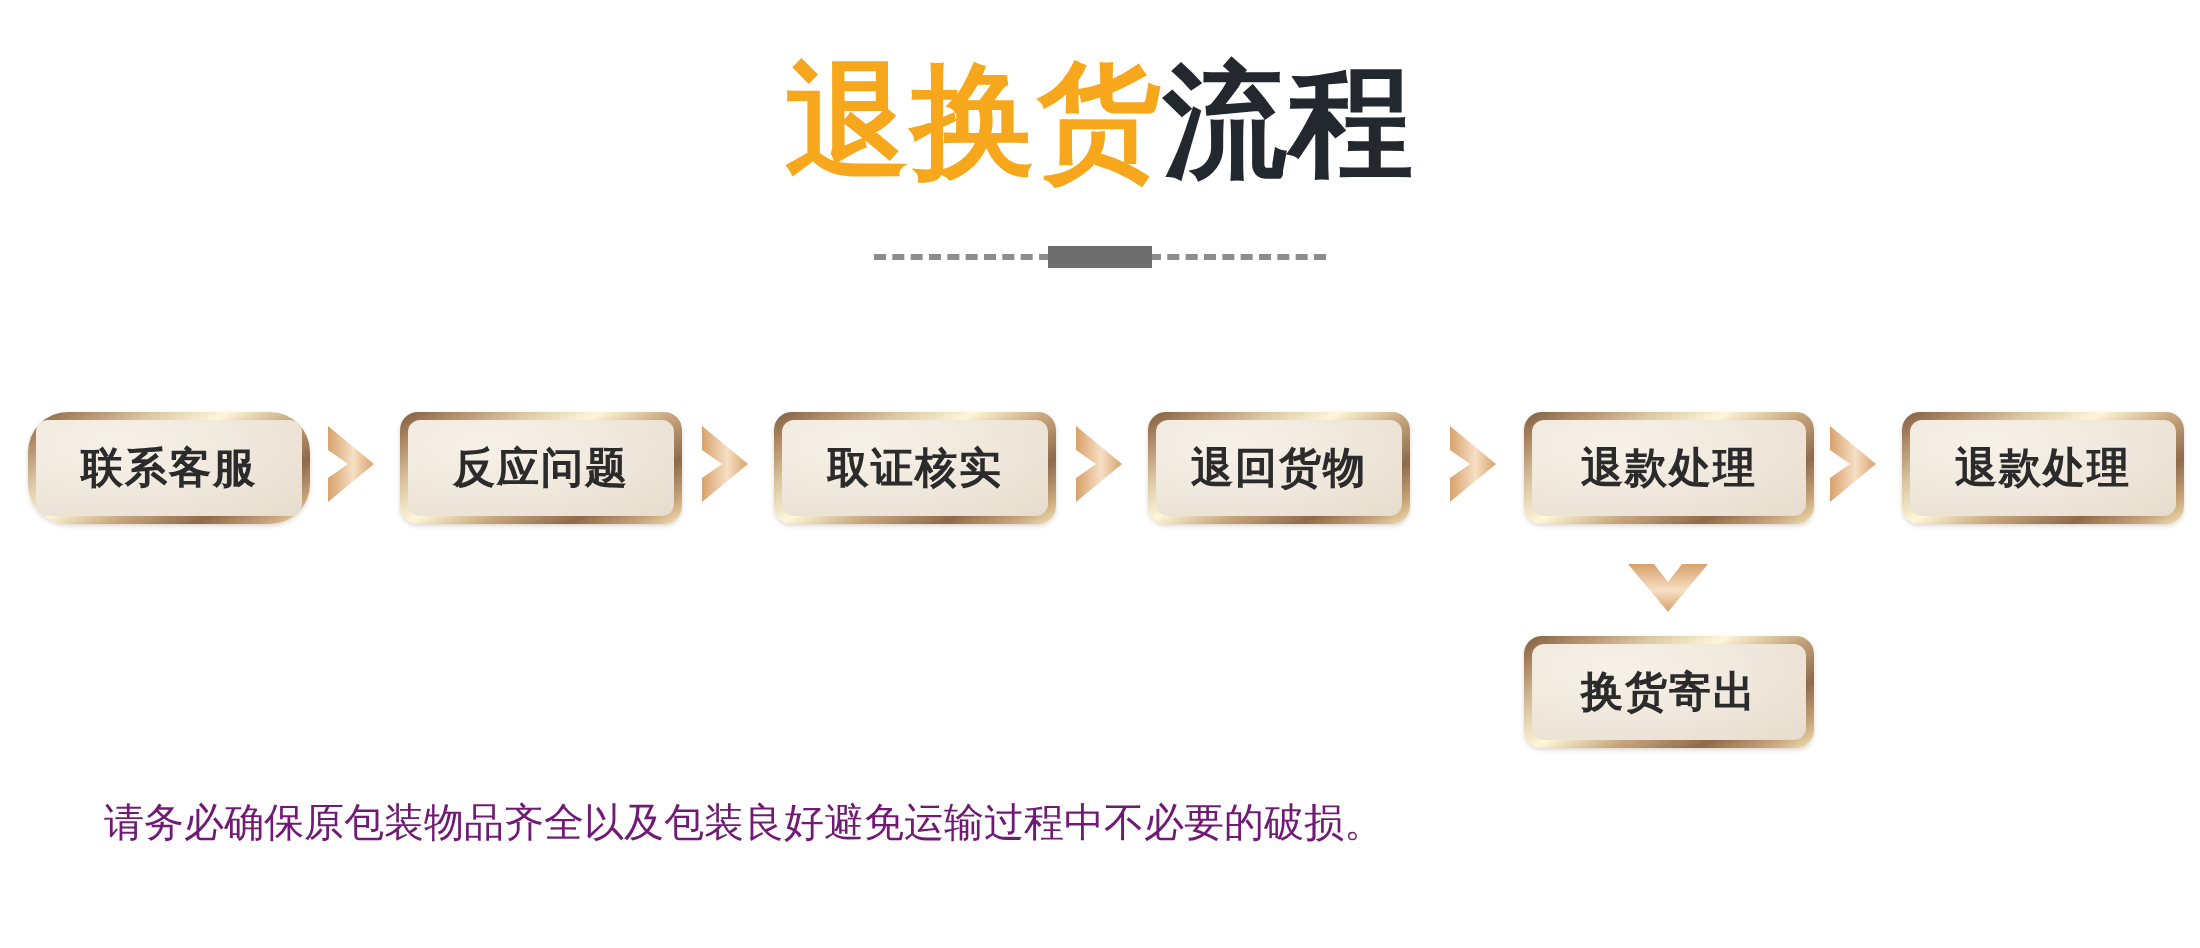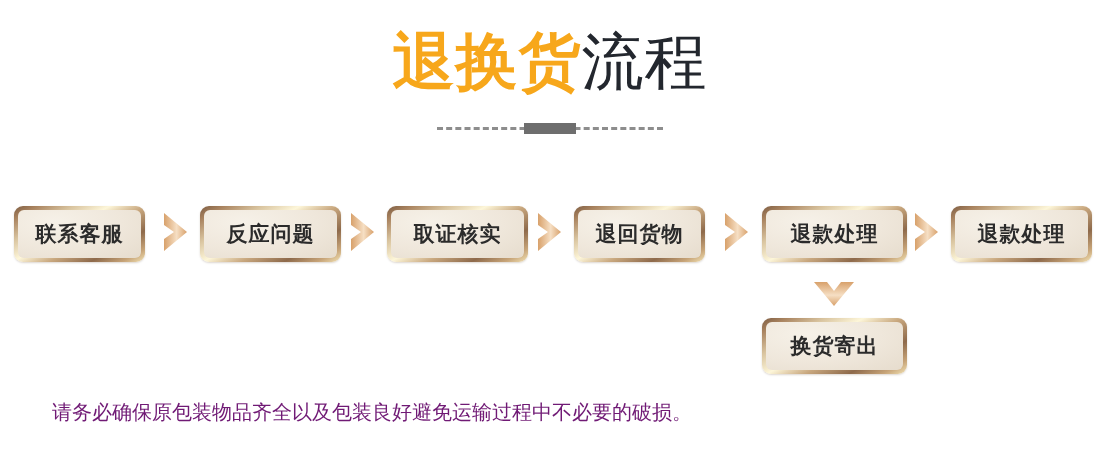--- a/index.html
+++ b/index.html
@@ -31,21 +31,21 @@
     font-size: 62px;
     line-height: 72px;
     letter-spacing: 1px;
   }
   .title-accent {
     color: #F7A71B;
     font-weight: bold;
   }
   .title-rest {
     color: #23272e;
-    font-weight: normal;
+    font-weight: bold;
   }
 
   
   #divider {
     position: absolute;
     top: 122px;
     left: 0;
     width: 1100px;
     height: 14px;
   }
@@ -154,21 +154,21 @@
   <div id="title-block">
     <span class="title-text title-accent">退换货</span><span class="title-text title-rest">流程</span>
   </div>
 
   <div id="divider">
     <div class="dash-line"></div>
     <div class="center-block"></div>
   </div>
 
   <div id="flow-layer">
-      <div class="flow-box" style="left: 14px; top: 206px; width: 131px;">
+      <div class="flow-box" style="left: 14px; top: 206px; width: 141px; border-radius: 20px;">
         <div class="inner">
           <span class="label">联系客服</span>
         </div>
       </div>
       <div class="flow-box" style="left: 200px; top: 206px; width: 141px;">
         <div class="inner">
           <span class="label">反应问题</span>
         </div>
       </div>
       <div class="flow-box" style="left: 387px; top: 206px; width: 141px;">

